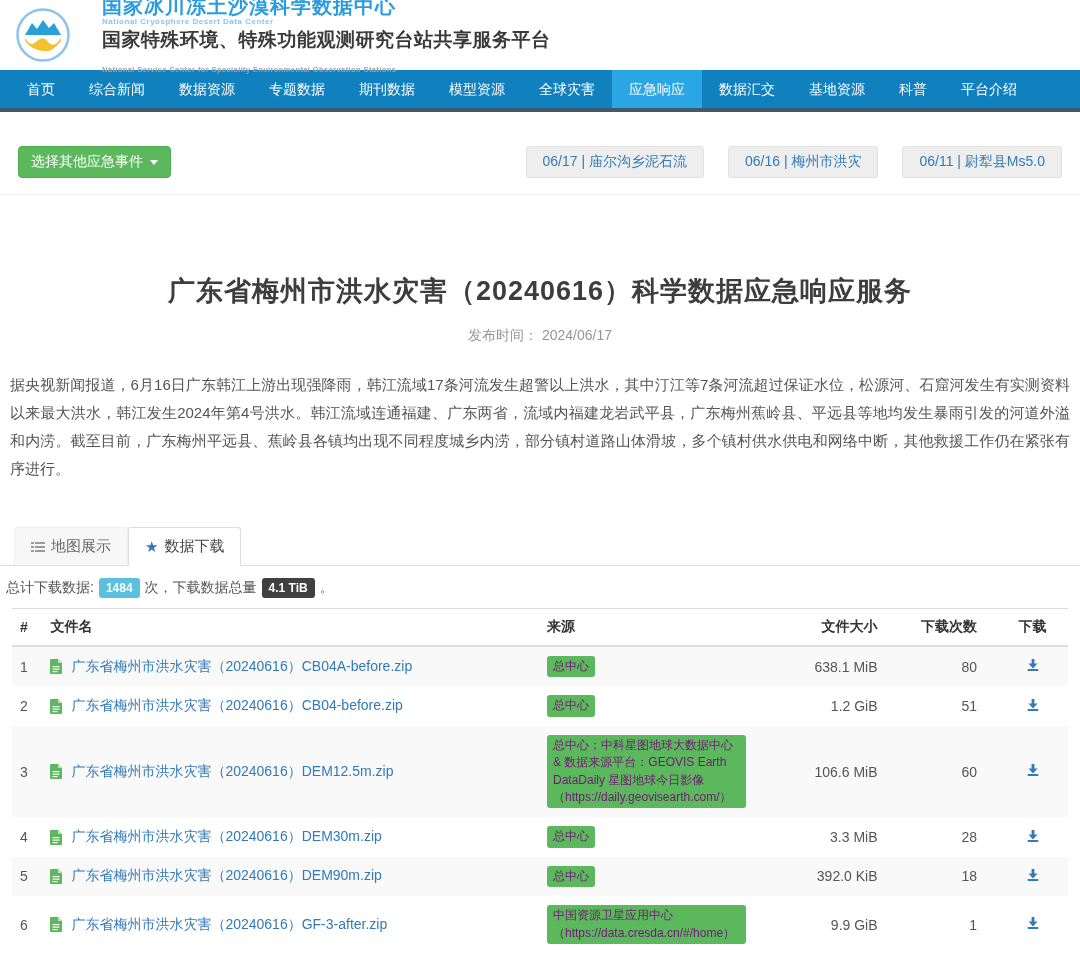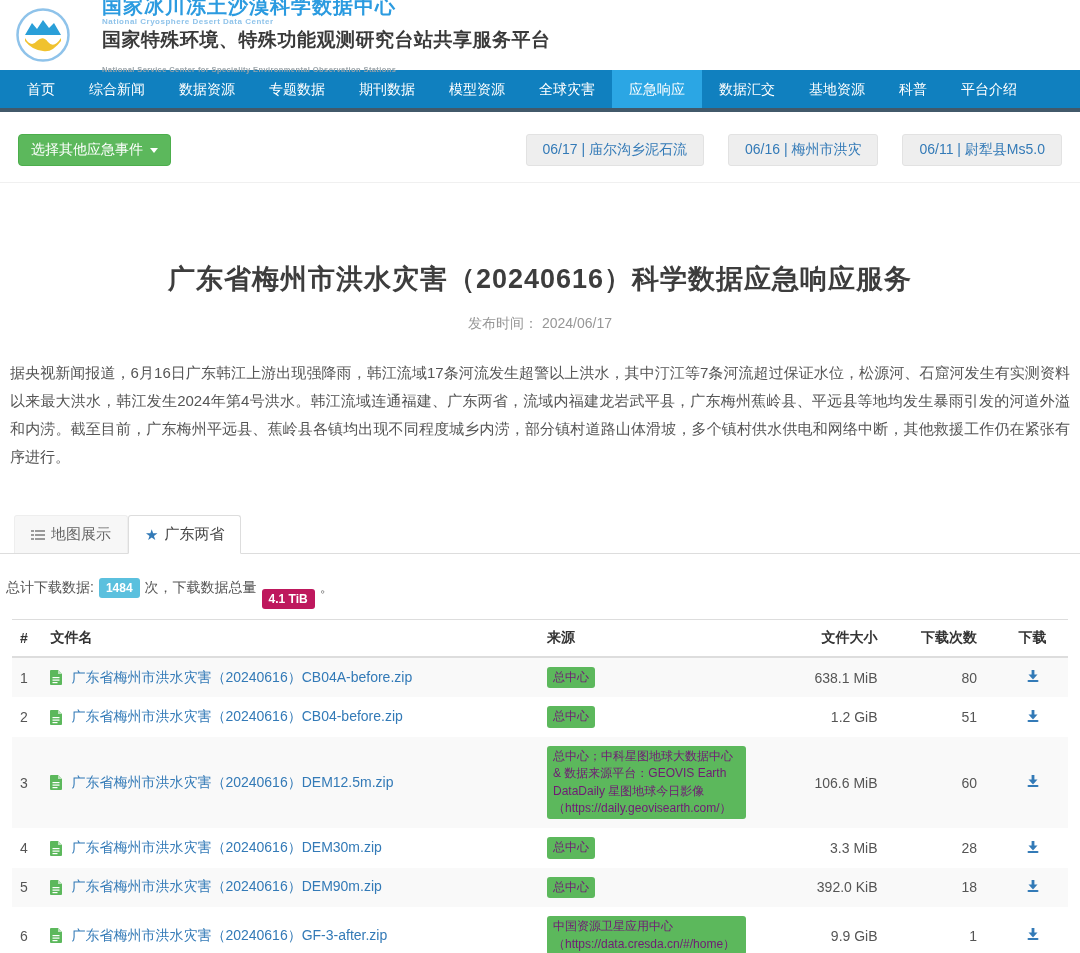--- a/index.html
+++ b/index.html
@@ -15,41 +15,41 @@
   .titles { line-height:1.05; }
   .title-cn { color:#2b9be0; font-size:20px; font-weight:bold; letter-spacing:1px; }
   .title-en { color:#8fc3ea; font-size:8px; font-weight:bold; letter-spacing:.5px; margin:1px 0 3px; }
   .subtitle-cn { color:#3a3a3a; font-size:19px; font-weight:bold; letter-spacing:.5px; }
   .subtitle-en { color:#9aa3a8; font-size:7.5px; font-weight:bold; letter-spacing:.4px; margin-top:16px; }
   
   .main-nav { display:flex; background:#1080bf; padding-left:10px; border-bottom:4px solid #42596a; }
   .nav-item { color:#fff; font-size:14px; line-height:38px; padding:0 17px; text-decoration:none; cursor:pointer; white-space:nowrap; }
   .nav-item.active { background:#2ba6e4; }
   
-  .events-row { display:flex; align-items:center; justify-content:space-between; padding:0 18px; margin-top:22px; }
+  .events-row { display:flex; align-items:center; justify-content:space-between; padding:0 18px; margin-top:34px; }
   .btn-green { background:#5cb85c; border:1px solid #4cae4c; color:#fff; font-size:14px; padding:6px 12px; border-radius:4px; cursor:pointer; display:inline-flex; align-items:center; gap:7px; font-family:inherit; }
   .caret { width:0; height:0; border-left:4px solid transparent; border-right:4px solid transparent; border-top:5px solid #fff; display:inline-block; }
   .event-chips { display:flex; gap:24px; }
   .chip { background:#eeeeee; border:1px solid #e2e2e2; color:#337ab7; font-size:14px; padding:6px 16px; border-radius:3px; cursor:pointer; font-family:inherit; white-space:nowrap; }
   .divider { border:none; border-top:1px solid #f0f0f0; margin-top:16px; }
   
   .page-title { text-align:center; color:#3d3d3d; font-size:27px; font-weight:bold; letter-spacing:1px; margin-top:78px; }
   .publish { text-align:center; color:#979797; font-size:14px; margin-top:18px; }
   .summary { color:#555; font-size:15px; line-height:28px; margin:26px 10px 0; text-align:justify; }
   
   .tab-bar { display:flex; align-items:flex-end; border-bottom:1px solid #ddd; margin-top:44px; padding-left:14px; }
   .tab { display:flex; align-items:center; gap:6px; font-size:15px; color:#666; padding:9px 16px; cursor:pointer; background:#f7f7f7; border:1px solid #eee; border-bottom:none; border-radius:3px 3px 0 0; }
   .tab.active { background:#fff; color:#444; border:1px solid #ddd; border-bottom:1px solid #fff; margin-bottom:-1px; }
   .star-icon { color:#337ab7; font-size:15px; }
   .list-icon svg { display:block; }
   
   .stats { font-size:14px; color:#555; margin:12px 0 10px 6px; display:flex; align-items:center; gap:5px; }
   .badge { color:#fff; font-size:12px; font-weight:bold; padding:3px 7px; border-radius:3px; }
   .badge-blue { background:#5bc0de; }
-  .badge-orange { background:#be185d;margin-top:23px; }
+  .badge-orange { background:#404040; }
   
   table { width:1056px; margin:0 12px; border-collapse:collapse; border-top:1px solid #ddd; font-size:14px; }
   thead th { text-align:left; color:#333; font-size:14px; padding:9px 8px; border-bottom:2px solid #ddd; font-weight:bold; white-space:nowrap; }
   tbody td { padding:9px 8px; vertical-align:middle; color:#555; }
   tbody tr:nth-child(odd) { background:#f9f9f9; }
   .c-seq { width:30px; }
   .c-name { width:490px; }
   .c-src { width:212px; }
   .c-size { width:130px; text-align:right; }
   th.c-size { text-align:right; }
@@ -128,21 +128,21 @@
           <rect x="0" y="5" width="3" height="2" fill="#9a9a9a"></rect>
             <rect x="4" y="5" width="10" height="2" fill="#9a9a9a"></rect>
           <rect x="0" y="9" width="3" height="2" fill="#9a9a9a"></rect>
             <rect x="4" y="9" width="10" height="2" fill="#9a9a9a"></rect>
         </svg>
       </span>
       <span>地图展示</span>
     </div>
     <div class="tab active">
       <span class="star-icon">★</span>
-      <span>广东两省</span>
+      <span>数据下载</span>
     </div>
   </div>
 
   <div class="stats">
     <span>总计下载数据:</span>
     <span class="badge badge-blue">1484</span>
     <span>次，下载数据总量</span>
     <span class="badge badge-orange">4.1 TiB</span>
     <span>。</span>
   </div>

